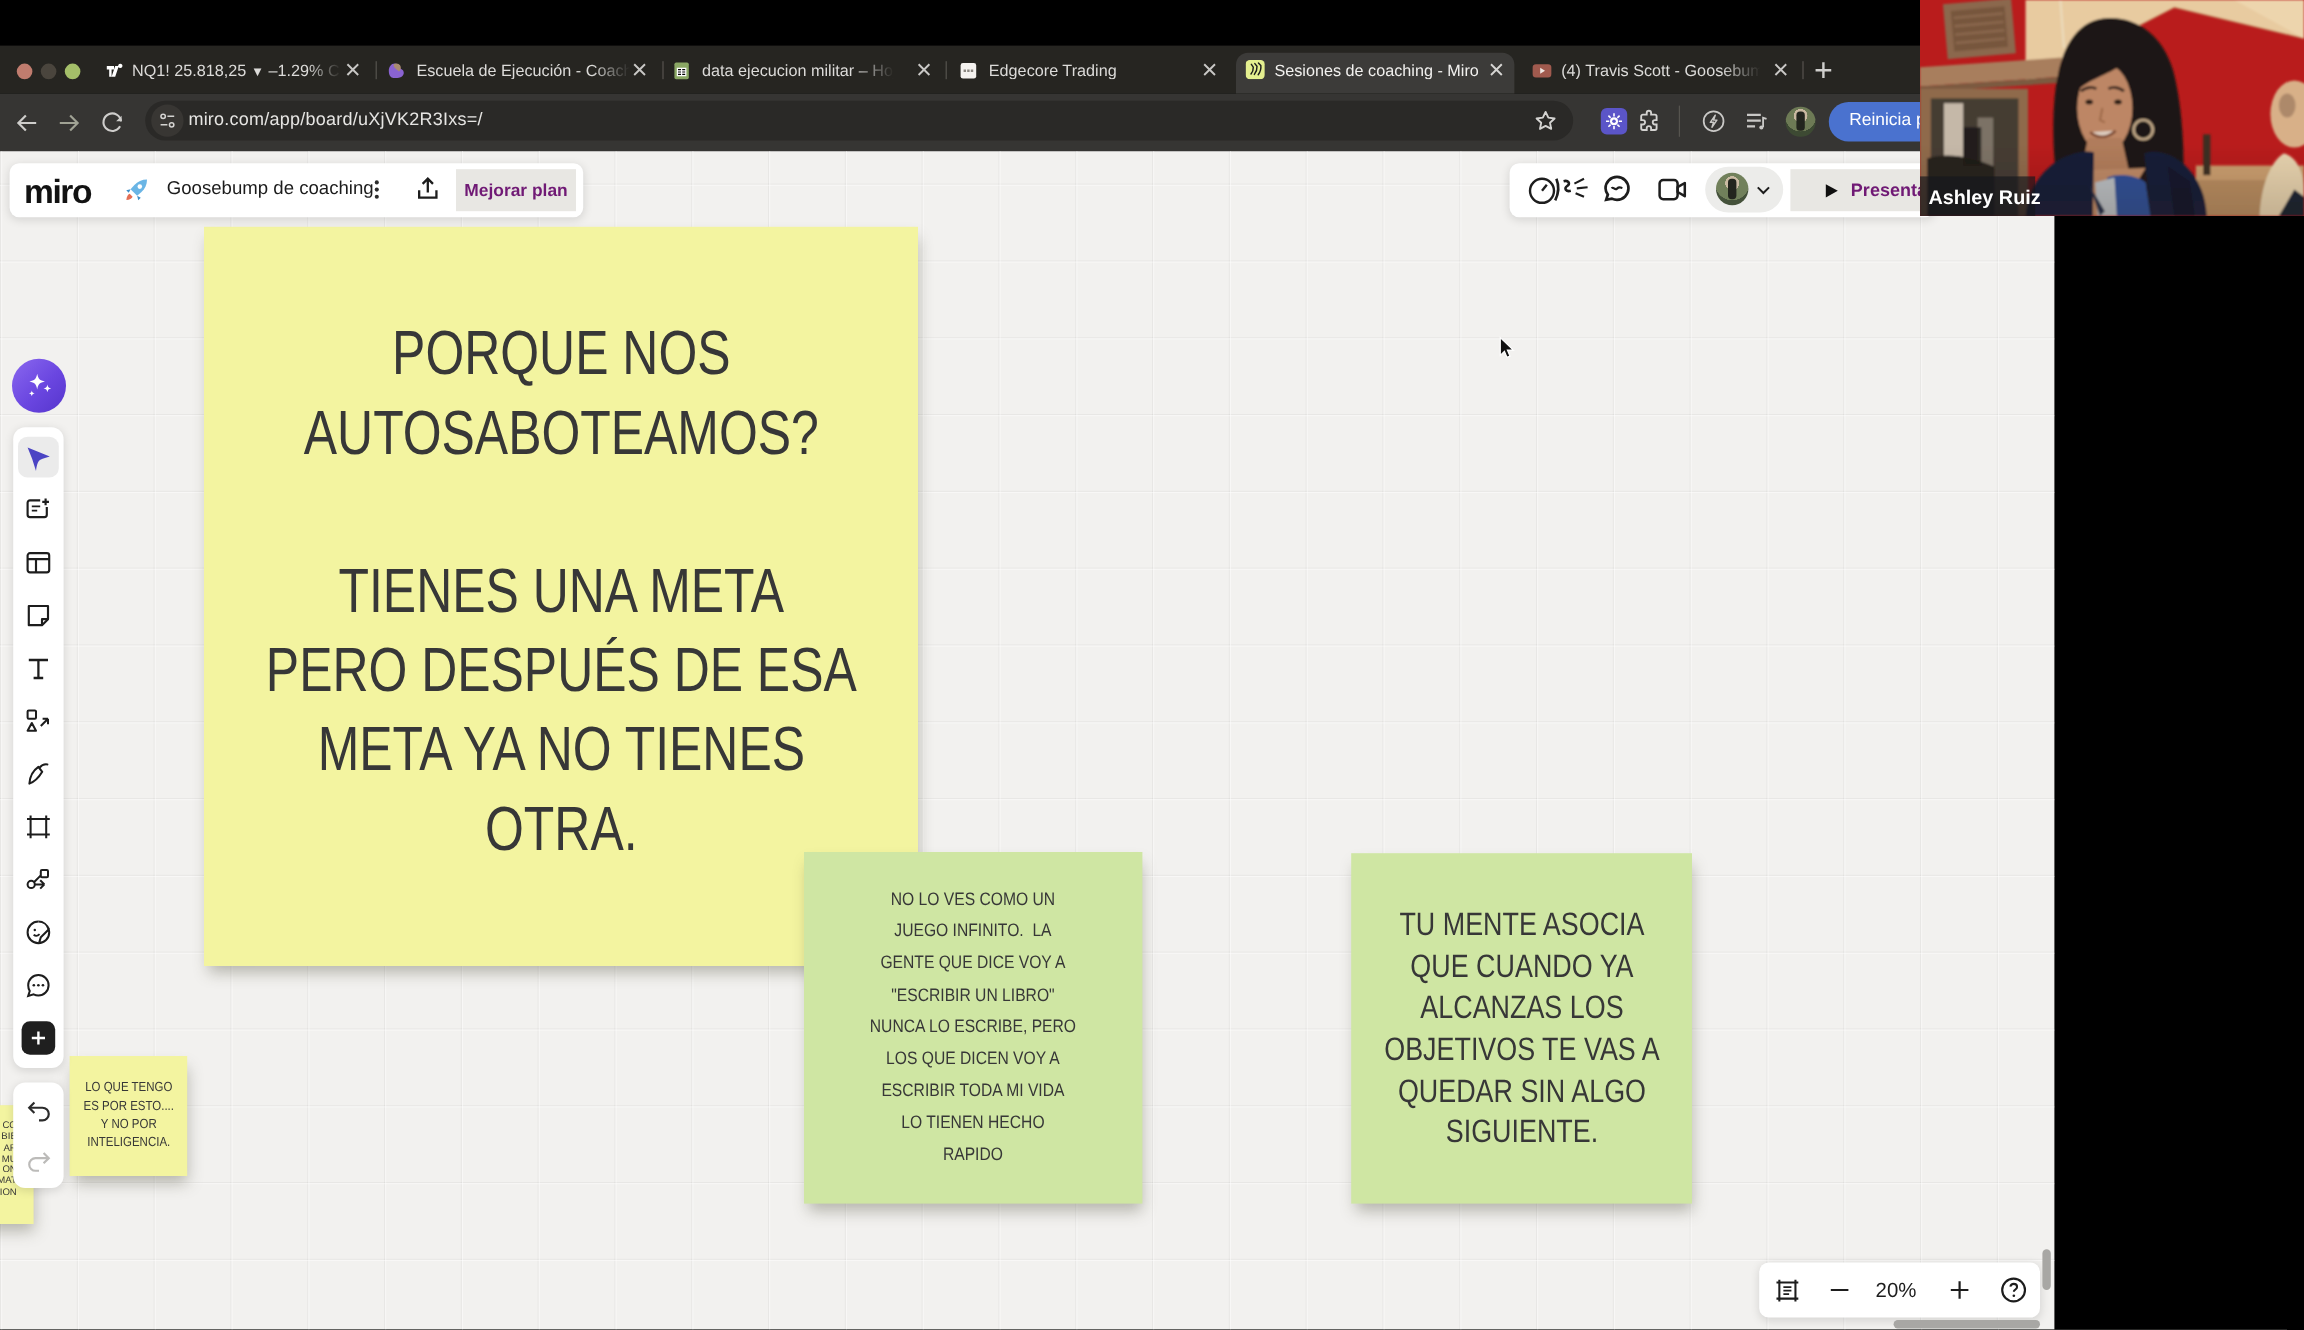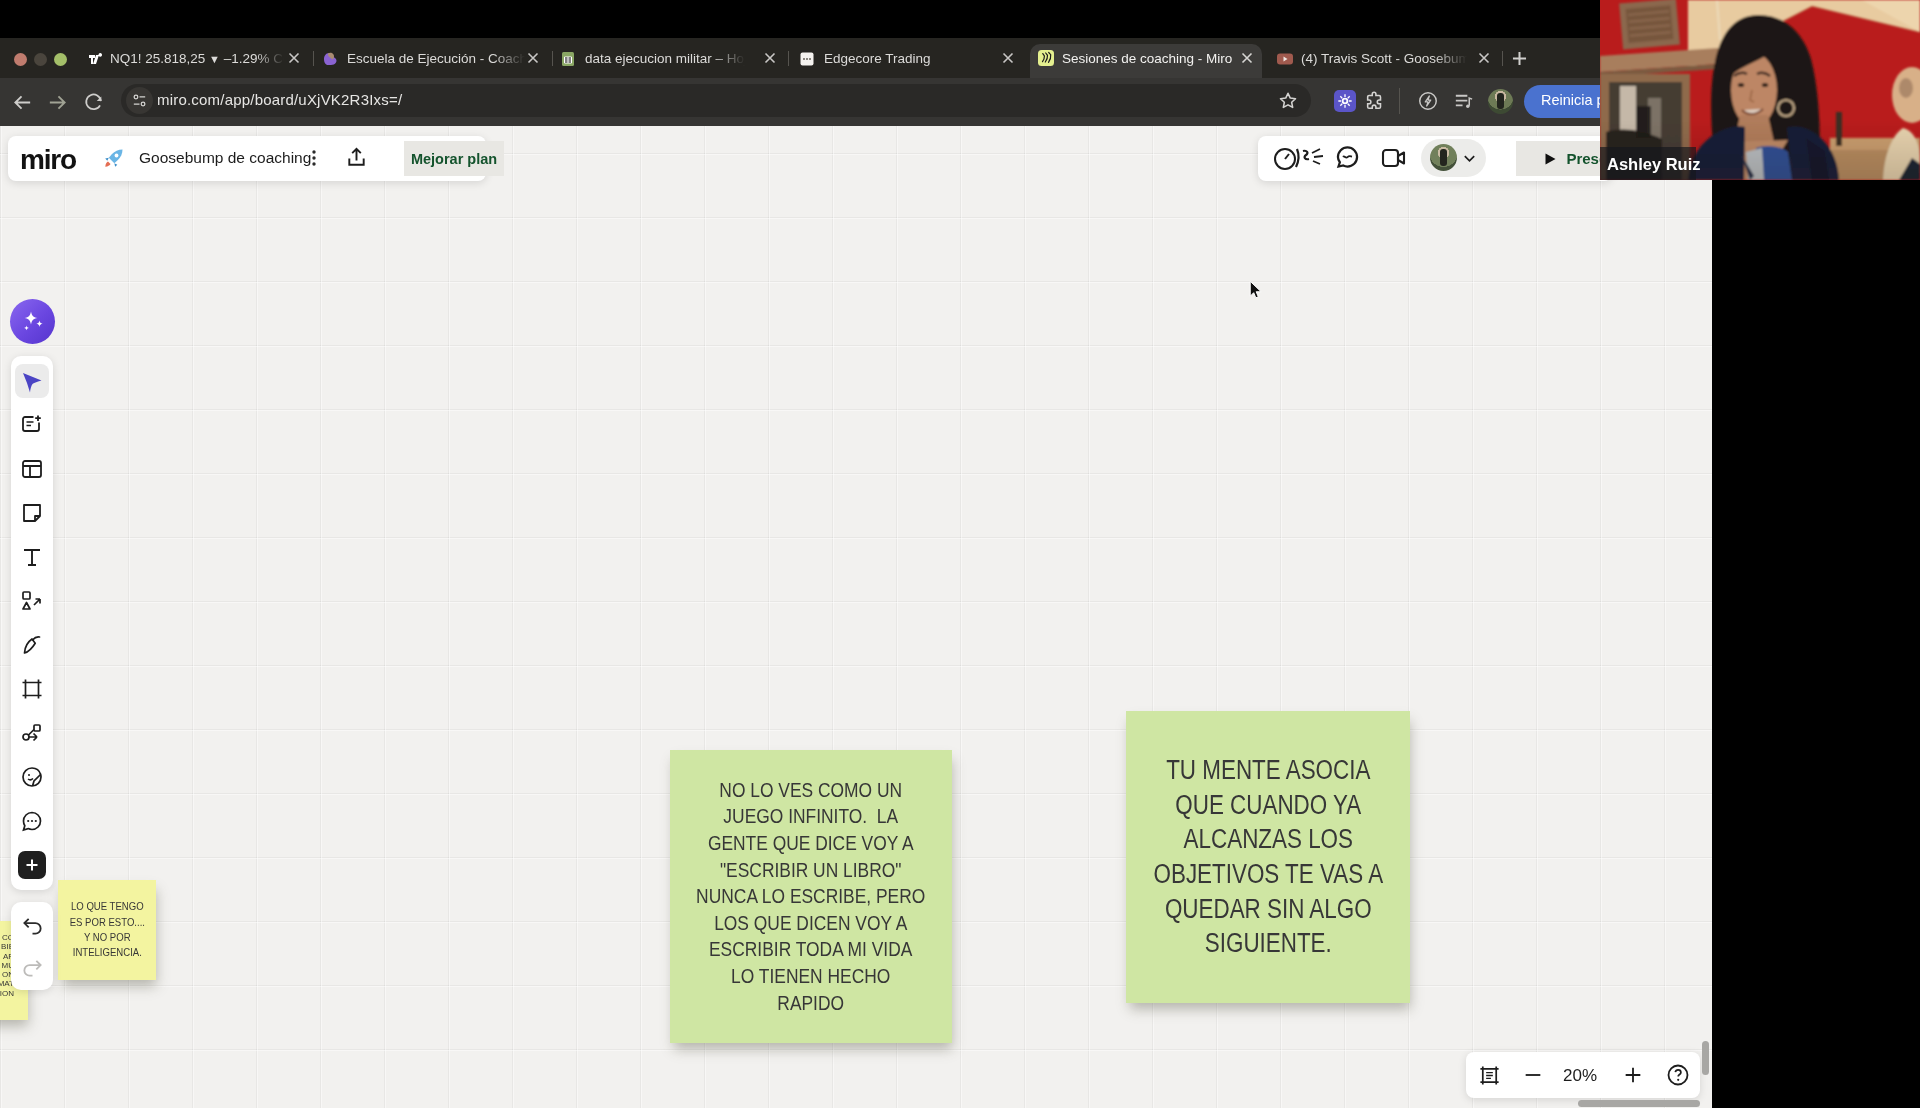--- a/index.html
+++ b/index.html
@@ -32,22 +32,22 @@
     background-size:64px 64px, 64px 64px, 64px 64px, 64px 64px;
     background-position:1px 0, 0 28px, 0 0, 0 27px; }
 
   .card { background:#fff; border-radius:8px; box-shadow:0 2px 8px rgba(0,0,0,.12); }
 
   .note { box-shadow: 2px 8px 12px -2px rgba(70,70,50,.35); color:#373737; text-align:center;
           display:flex; align-items:center; justify-content:center; }
   .yellow { background:#f3f4a0; }
   .green  { background:#cfe6a3; }
 
-  .btn { background:#e8e7e3; border-radius:0; font-weight:bold; color:#14532d;
-         display:flex; align-items:center; justify-content:center;margin-left:24px; }
+  .btn { background:#e8e7e3; border-radius:0; font-weight:bold; color:#701a75;
+         display:flex; align-items:center; justify-content:center; }
 </style>
 </head>
 <body>
 <div id="stage">
 
   <div class="abs" id="tabstrip"></div>
   <div class="abs tl" style="left:14px; background:#c07c6e;"></div>
   <div class="abs tl" style="left:34px; background:#4a453d;"></div>
   <div class="abs tl" style="left:54px; background:#a4bf69;"></div>
 
@@ -162,22 +162,26 @@
     </svg>
 
   <div class="abs" style="left:1488px; top:89px; width:25px; height:25px; border-radius:50%;
      background:radial-gradient(circle at 50% 30%, #c9b8a0 0 26%, #6d7a55 27% 60%, #3d4a33 61%);"></div>
   <div class="abs" style="left:1497px; top:93px; width:7px; height:16px; background:#23251e; border-radius:3px;"></div>
 
   <div class="abs" style="left:1524px; top:85px; width:150px; height:33px; border-radius:17px; background:#4a72cf;"></div>
   <div class="abs" style="left:1541px; top:92px; font-size:14.5px; color:#fff; font-weight:500;">Reinicia pa</div>
   <div class="abs" id="canvas"></div>
 
+  <div class="abs note yellow" style="left:170px; top:189px; width:595px; height:616px;
+       font-size:52px; line-height:66px; padding-bottom:8px;">
+      <div style="transform:scaleX(.8); white-space:nowrap;">PORQUE NOS<br>AUTOSABOTEAMOS?<br><br>TIENES UNA META<br>PERO DESPUÉS DE ESA<br>META YA NO TIENES<br>OTRA.</div>
+    </div>
   <div class="abs note green" style="left:670px; top:710px; width:282px; height:293px;
-       font-size:20px; line-height:26.6px;margin-top:40px;">
+       font-size:15px; line-height:26.6px;">
       <div style="transform:scaleX(.87); white-space:nowrap;">NO LO VES COMO UN<br>JUEGO INFINITO.&nbsp; LA<br>GENTE QUE DICE VOY A<br>"ESCRIBIR UN LIBRO"<br>NUNCA LO ESCRIBE, PERO<br>LOS QUE DICEN VOY A<br>ESCRIBIR TODA MI VIDA<br>LO TIENEN HECHO<br>RAPIDO</div>
     </div>
   <div class="abs note green" style="left:1126px; top:711px; width:284px; height:292px;
        font-size:27px; line-height:34.6px;">
       <div style="transform:scaleX(.83); white-space:nowrap;">TU MENTE ASOCIA<br>QUE CUANDO YA<br>ALCANZAS LOS<br>OBJETIVOS TE VAS A<br>QUEDAR SIN ALGO<br>SIGUIENTE.</div>
     </div>
   <div class="abs note yellow" style="left:58px; top:880px; width:98px; height:100px;
        font-size:11px; line-height:15.4px;">
       <div style="transform:scaleX(.87); white-space:nowrap;">LO QUE TENGO<br>ES POR ESTO....<br>Y NO POR<br>INTELIGENCIA.</div>
     </div>

